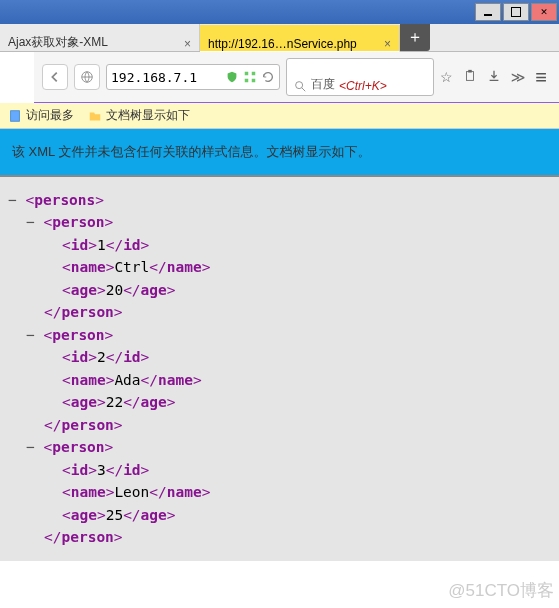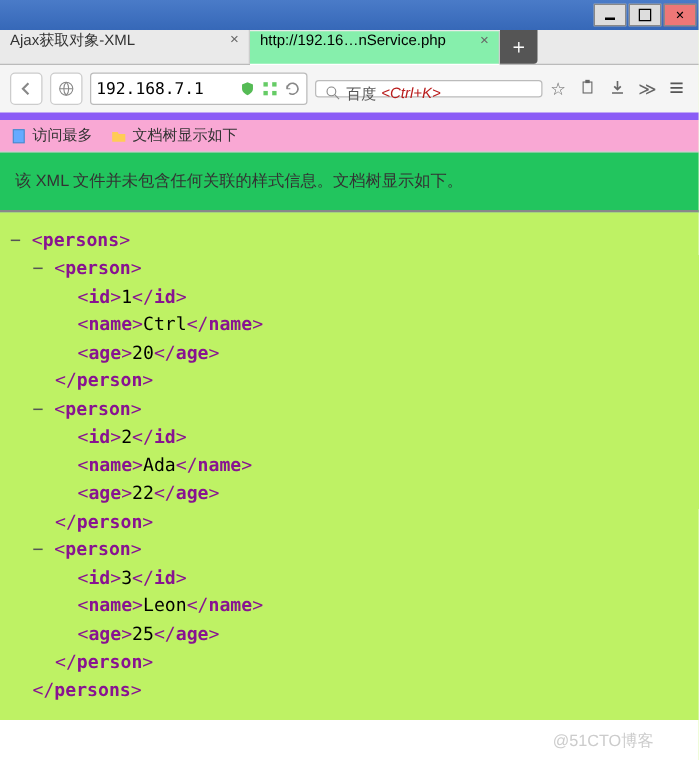--- a/index.html
+++ b/index.html
@@ -6,51 +6,51 @@
   body { font-family: "Microsoft YaHei", sans-serif; font-size: 13px; background: #fff; width: 559px; }
   
   .window-titlebar { background: linear-gradient(#4a7bc8, #3668b8); height: 24px; display: flex; justify-content: flex-end; align-items: center; padding: 0 2px; gap: 2px; }
   .winbtn { width: 26px; height: 18px; background: #ddd; border: 1px solid #888; display: flex; align-items: center; justify-content: center; font-size: 10px; cursor: pointer; }
   .winbtn.close { background: #e77; }
   .winbtn.min::after { content: ""; width: 8px; border-bottom: 2px solid #000; display: block; margin-top: 6px; }
   .winbtn.max::after { content: ""; width: 8px; height: 8px; border: 1px solid #000; display: block; }
   .winbtn.close::after { content: "✕"; font-size: 9px; }
   
   .tabs-bar { background: #eaeaea; display: flex; align-items: stretch; height: 28px; border-bottom: 1px solid #bbb; }
-  .tab { display: flex; align-items: flex-start; padding: 0 8px; width: 200px; font-size: 12px; color: #333; border-right: 1px solid #ccc; gap: 6px; }
-  .tab.active { background: #86efac; border-bottom: 1px solid #fff; position: relative; top: 1px; color: #000; font-weight: 400; }
+  .tab { display: flex; align-items: flex-end; padding: 0 8px; width: 200px; font-size: 12px; color: #333; border-right: 1px solid #ccc; gap: 6px; }
+  .tab.active { background: #fde047; border-bottom: 1px solid #fff; position: relative; top: 1px; color: #000; font-weight: 400; }
   .tab-close { margin-left: auto; font-size: 12px; color: #666; cursor: pointer; }
   .new-tab { width: 30px; background: #555; color: #fff; display: flex; align-items: center; justify-content: center; font-size: 16px; border-bottom-right-radius: 3px; cursor: pointer; }
   
-  .toolbar { display: flex; align-items: center; padding: 6px 8px; gap: 6px; border-bottom: 6px solid #8b5cf6; background: #f5f5f5; }
+  .toolbar { display: flex; align-items: center; padding: 6px 8px; gap: 6px; border-bottom: 1px solid #8b5cf6; background: #f5f5f5; margin-left: 34px; }
   .nav-btn { width: 26px; height: 26px; border: 1px solid #ccc; border-radius: 4px; background: #fff; display: flex; align-items: center; justify-content: center; color: #888; cursor: pointer; }
   .addr-wrap { display: flex; align-items: center; border: 1px solid #bbb; border-radius: 3px; background: #fff; padding: 2px 4px; height: 26px; gap: 4px; }
   .addr-input { border: none; outline: none; font-family: monospace; font-size: 13px; width: 110px; }
-  .search-wrap { display: flex; align-items: flex-start; border: 1px solid #bbb; border-radius: 3px; background: #fff; padding: 2px 6px; height: 14px; gap: 4px; flex: 1; }
+  .search-wrap { display: flex; align-items: flex-end; border: 1px solid #bbb; border-radius: 3px; background: #fff; padding: 2px 6px; height: 38px; gap: 4px; flex: 1; }
   .search-text { font-size: 12px; color: #555; }
   .right-icons { display: flex; gap: 10px; align-items: center; color: #666; }
   .right-icons span { cursor: pointer; font-size: 14px; }
   .menu-btn { font-size: 20px; color: #555; cursor: pointer; padding: 0 4px; }
   
-  .bookmarks { display: flex; align-items: center; padding: 4px 8px; gap: 14px; border-bottom: 1px solid #ccc; background: #f9a8d4; font-size: 12px; }
+  .bookmarks { display: flex; align-items: center; padding: 4px 8px; gap: 14px; border-bottom: 1px solid #ccc; background: #fef9c3; font-size: 12px; }
   .bk-item { display: flex; align-items: center; gap: 4px; color: #333; cursor: pointer; }
   
-  .notice-bar { background: #22c55e; padding: 14px 12px; font-size: 13px; color: #333; border-bottom: 2px solid #888; }
+  .notice-bar { background: #0ea5e9; padding: 14px 12px; font-size: 13px; color: #333; border-bottom: 2px solid #888; }
   
-  .xml-view { padding: 12px 8px; font-family: monospace; font-size: 14.5px; line-height: 1.55; background: #bef264; }
+  .xml-view { padding: 12px 8px; font-family: monospace; font-size: 14.5px; line-height: 1.55; background: #e5e5e5; }
   .xml-view .line { white-space: pre; }
   .toggle { color: #555; }
   .tag-angle { color: #881391; }
   .tag-name { color: #881391; font-weight: bold; }
   .tag-text { color: #000; }
   .indent1 { padding-left: 18px; }
   .indent2 { padding-left: 36px; }
   .indent3 { padding-left: 54px; }
   
-  .watermark { position: fixed; right: 36px; bottom: 6px; color: #ccc; font-size: 13px; }
+  .watermark { position: fixed; right: 5px; bottom: 6px; color: #ccc; font-size: 17px; }
   
   svg.ic { width: 14px; height: 14px; }
 </style>
 </head>
 <body>
 
 <div class="window-titlebar">
   <div class="winbtn min"></div>
   <div class="winbtn max"></div>
   <div class="winbtn close"></div>
@@ -151,16 +151,15 @@
     <div class="line indent1"><span class="toggle">− </span><span class="tag-angle">&lt;</span><span class="tag-name">person</span><span class="tag-angle">&gt;</span></div>
     <div class="line indent3"><span class="tag-angle">&lt;</span><span class="tag-name">id</span><span class="tag-angle">&gt;</span><span class="tag-text">2</span><span class="tag-angle">&lt;/</span><span class="tag-name">id</span><span class="tag-angle">&gt;</span></div>
     <div class="line indent3"><span class="tag-angle">&lt;</span><span class="tag-name">name</span><span class="tag-angle">&gt;</span><span class="tag-text">Ada</span><span class="tag-angle">&lt;/</span><span class="tag-name">name</span><span class="tag-angle">&gt;</span></div>
     <div class="line indent3"><span class="tag-angle">&lt;</span><span class="tag-name">age</span><span class="tag-angle">&gt;</span><span class="tag-text">22</span><span class="tag-angle">&lt;/</span><span class="tag-name">age</span><span class="tag-angle">&gt;</span></div>
     <div class="line indent2"><span class="tag-angle">&lt;/</span><span class="tag-name">person</span><span class="tag-angle">&gt;</span></div>
     <div class="line indent1"><span class="toggle">− </span><span class="tag-angle">&lt;</span><span class="tag-name">person</span><span class="tag-angle">&gt;</span></div>
     <div class="line indent3"><span class="tag-angle">&lt;</span><span class="tag-name">id</span><span class="tag-angle">&gt;</span><span class="tag-text">3</span><span class="tag-angle">&lt;/</span><span class="tag-name">id</span><span class="tag-angle">&gt;</span></div>
     <div class="line indent3"><span class="tag-angle">&lt;</span><span class="tag-name">name</span><span class="tag-angle">&gt;</span><span class="tag-text">Leon</span><span class="tag-angle">&lt;/</span><span class="tag-name">name</span><span class="tag-angle">&gt;</span></div>
     <div class="line indent3"><span class="tag-angle">&lt;</span><span class="tag-name">age</span><span class="tag-angle">&gt;</span><span class="tag-text">25</span><span class="tag-angle">&lt;/</span><span class="tag-name">age</span><span class="tag-angle">&gt;</span></div>
     <div class="line indent2"><span class="tag-angle">&lt;/</span><span class="tag-name">person</span><span class="tag-angle">&gt;</span></div>
-    <div class="line indent1"><span class="tag-angle">&lt;/</span><span class="tag-name">persons</span><span class="tag-angle">&gt;</span></div>
   </div>
 
 <div class="watermark">@51CTO博客</div>
 
 </body></html>

